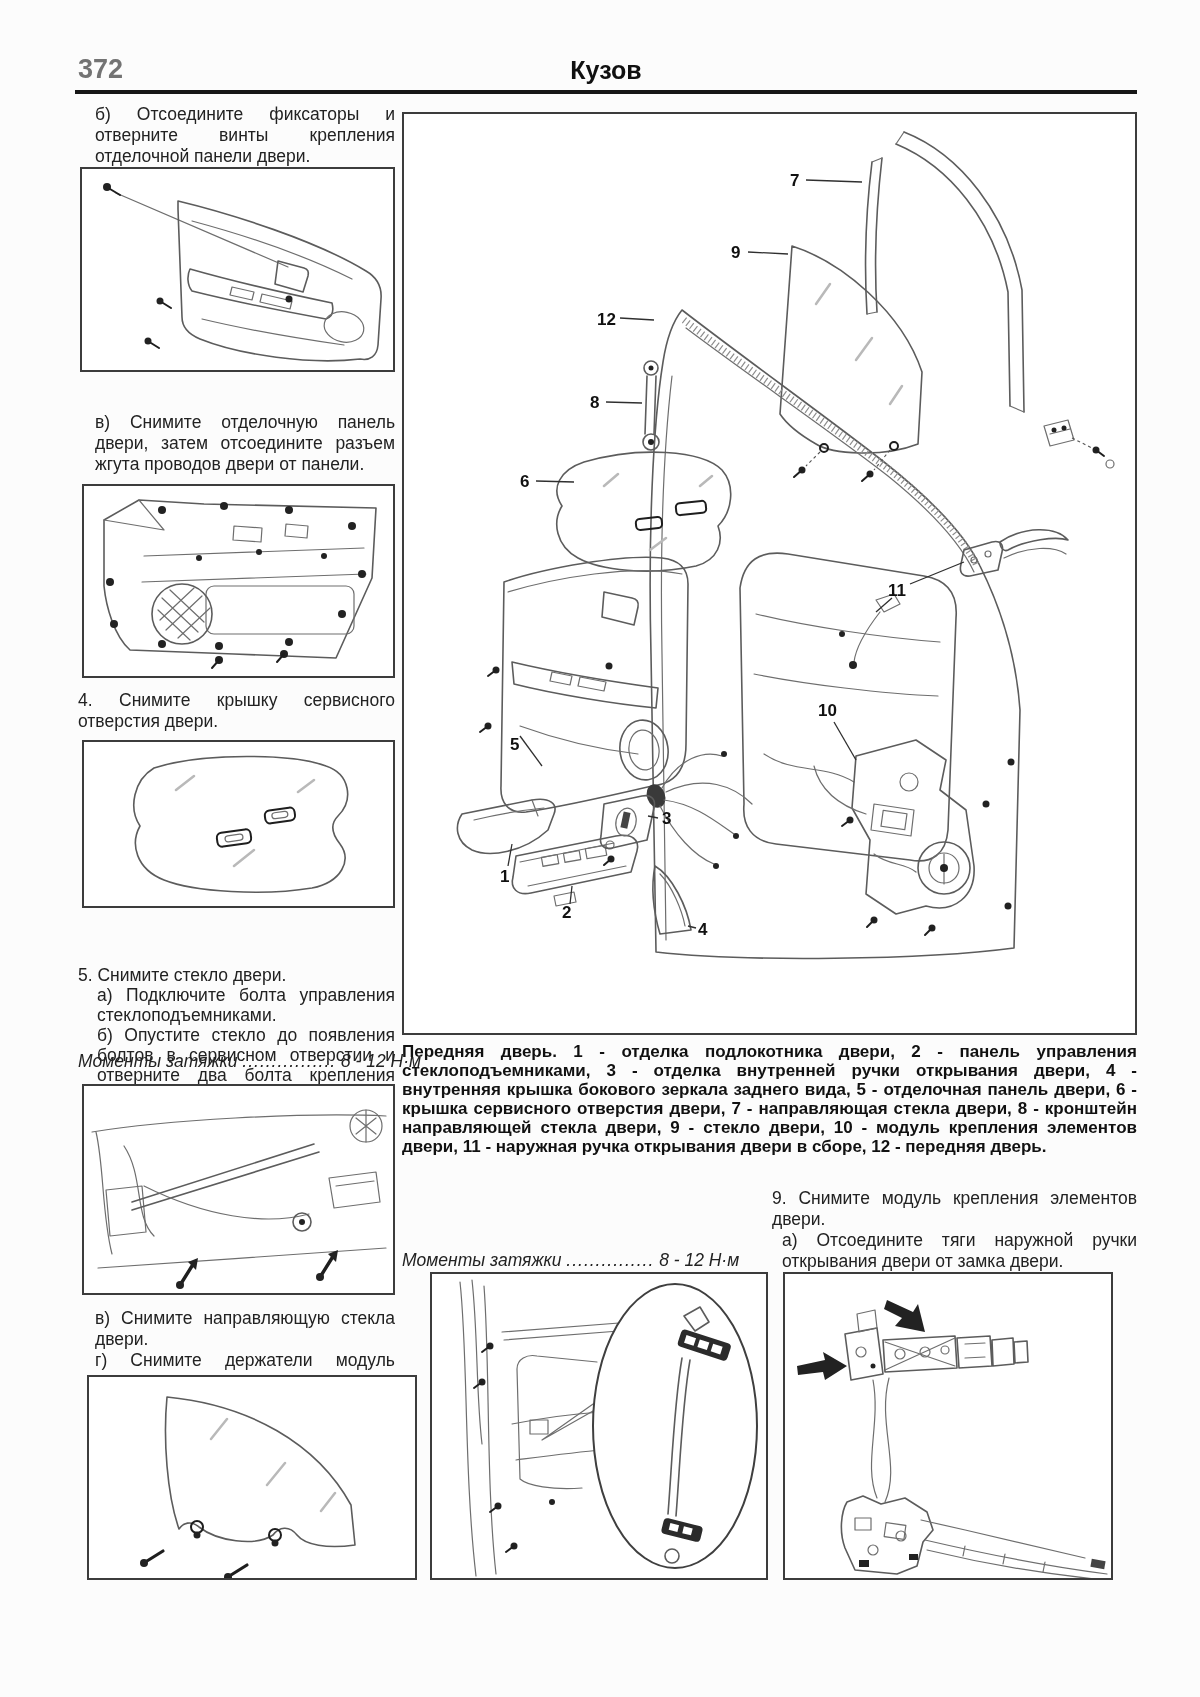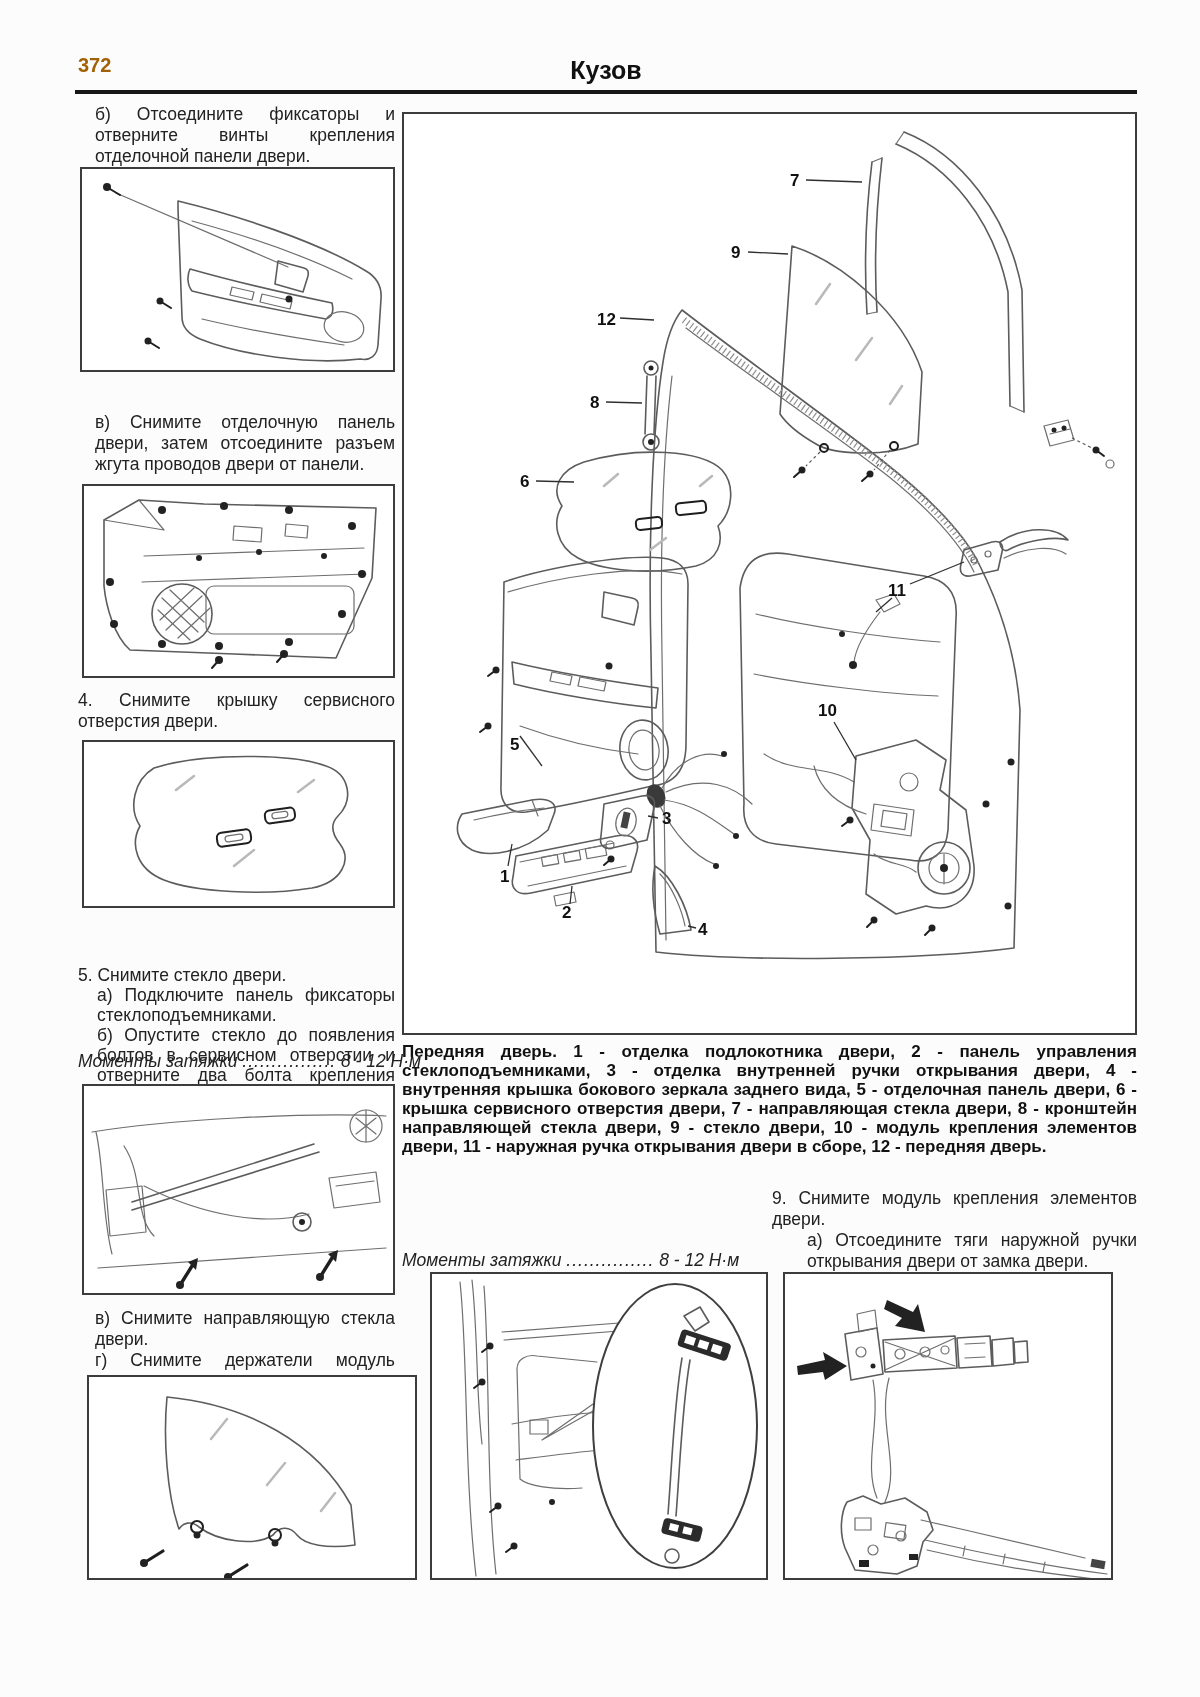--- a/index.html
+++ b/index.html
@@ -2,21 +2,21 @@
 <html><head>
 <meta charset="utf-8">
 <style>
   html,body{margin:0;padding:0;background:#d9d9d9;}
   .page{position:relative;width:1200px;height:1697px;background:#fcfcfc;
         font-family:"Liberation Sans",sans-serif;color:#1d1d1d;overflow:hidden;margin:0 auto;}
   .t{position:absolute;font-size:17.5px;line-height:21px;text-align:justify;color:#222;}
   .tight{line-height:20px;margin-top:44px;}
   .fig{position:absolute;border:2px solid #3c3c3c;background:#fff;box-sizing:border-box;}
   .fig svg{display:block;width:100%;height:100%;}
-  .hdr-num{position:absolute;left:78px;top:54px;font-size:20px;font-weight:bold;color:#a16207;}
+  .hdr-num{position:absolute;left:78px;top:54px;font-size:27px;font-weight:bold;color:#737373;}
   .hdr-title{position:absolute;left:75px;top:56px;width:1062px;text-align:center;
              font-size:25px;font-weight:bold;color:#111;}
   .hdr-rule{position:absolute;left:75px;top:90px;width:1062px;height:4px;background:#161616;}
   .caption{position:absolute;font-weight:bold;font-size:17px;line-height:19px;text-align:justify;color:#111;}
   .torque{font-style:italic;white-space:nowrap;}
   .torque .dots{letter-spacing:1px;}
   .ln{stroke:#5c5c5c;fill:none;stroke-width:1.6;stroke-linecap:round;stroke-linejoin:round;}
   .ln2{stroke:#6e6e6e;fill:none;stroke-width:1.2;stroke-linecap:round;stroke-linejoin:round;}
   .dk{stroke:#1e1e1e;fill:none;stroke-width:2;stroke-linecap:round;}
   .fl{fill:#222;stroke:none;}
@@ -103,21 +103,21 @@
       <g transform="rotate(-8 196 74)">
         <rect class="dk" x="181" y="67" width="30" height="13" rx="5"></rect>
         <rect class="ln2" x="188" y="70" width="16" height="6" rx="3"></rect>
       </g>
       <path class="sheen" d="M 92 48 l18 -14 M 150 124 l20 -16 M 214 50 l16 -12"></path>
     </svg>
   </div>
 
   <div class="t tight" style="left:78px;top:921px;width:317px;">
     <div>5. Снимите стекло двери.</div>
-    <div style="margin-left:19px;">а) Подключите панель фиксаторы стеклоподъемниками.</div>
+    <div style="margin-left:19px;">а) Подключите болта управления стеклоподъемниками.</div>
     <div style="margin-left:19px;">б) Опустите стекло до появления болтов в сервисном отверстии и отверните два болта крепления стекла, как показано на рисунке.</div>
   </div>
   <div class="t torque" style="left:78px;top:1051px;width:317px;">
     <span>Моменты затяжки</span>
     <span class="dots">................</span>
     <span>8 - 12 Н·м</span>
   </div>
 
   <div class="fig" style="left:82px;top:1084px;width:313px;height:211px;">
     <svg viewBox="0 0 309 207">
@@ -350,21 +350,21 @@
   <div class="caption" style="left:402px;top:1042px;width:735px;">Передняя дверь. 1 - отделка подлокотника двери, 2 - панель управления стеклоподъемниками, 3 - отделка внутренней ручки открывания двери, 4 - внутренняя крышка бокового зеркала заднего вида, 5 - отделочная панель двери, 6 - крышка сервисного отверстия двери, 7 - направляющая стекла двери, 8 - кронштейн направляющей стекла двери, 9 - стекло двери, 10 - модуль крепления элементов двери, 11 - наружная ручка открывания двери в сборе, 12 - передняя дверь.</div>
 
   <div class="t torque" style="left:402px;top:1250px;width:356px;">
     <span>Моменты затяжки</span>
     <span class="dots">...............</span>
     <span>8 - 12 Н·м</span>
   </div>
 
   <div class="t" style="left:772px;top:1188px;width:365px;">
     <div>9. Снимите модуль крепления элементов двери.</div>
-    <div style="margin-left:35px;">а) Отсоедините тяги наружной ручки открывания двери от замка двери.</div>
+    <div style="margin-left:10px;">а) Отсоедините тяги наружной ручки открывания двери от замка двери.</div>
   </div>
 
   <div class="fig" style="left:430px;top:1272px;width:338px;height:308px;">
     <svg viewBox="0 0 334 304">
       <path class="ln2" d="M 28 8 C 36 80 32 200 44 302 M 52 12 C 58 90 54 210 64 300 M 40 6 C 46 60 44 120 50 170"></path>
       <path class="ln2" d="M 70 58 L 200 48 M 72 66 L 200 56"></path>
       <path class="ln2" d="M 85 95 C 85 85 95 80 105 82 L 165 88 M 85 95 L 88 205 C 96 212 120 216 150 214"></path>
       <path class="ln2" d="M 80 150 C 110 144 140 140 168 138 M 84 186 C 115 182 145 178 170 176"></path>
       <rect class="ln2" x="98" y="146" width="18" height="14"></rect>
       <path class="ln2" d="M 110 166 L 205 112 M 110 166 L 198 104"></path>

